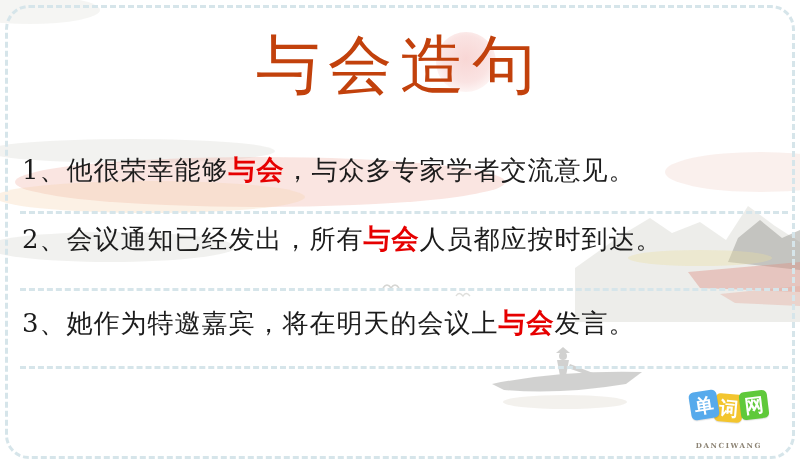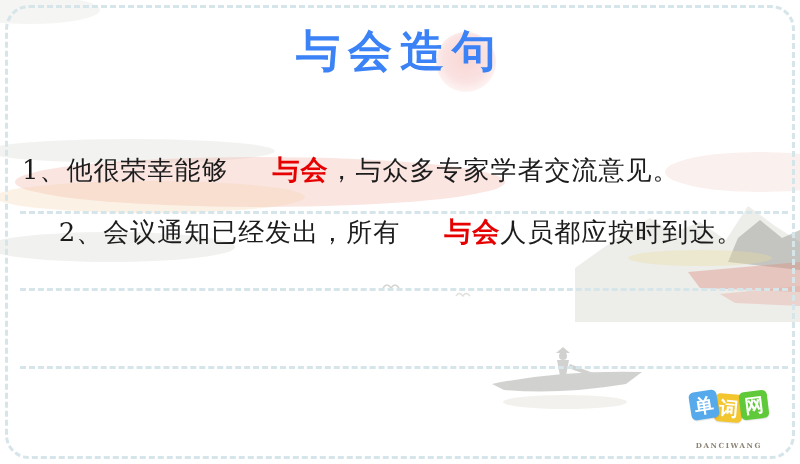--- a/index.html
+++ b/index.html
@@ -14,37 +14,37 @@
   .card{
     position:absolute;left:5px;top:5px;right:5px;bottom:5px;
     border:3px dashed #d6e5ea;
     border-radius:24px;
     z-index:1;
     pointer-events:none;
   }
   .title{
     position:absolute;left:0;top:22px;width:100%;
     text-align:center;
-    font-size:44px;font-weight:700;
+    font-size:64px;font-weight:400;
     letter-spacing:8px;
-    color:#3b82f6;
+    color:#c2410c;
     z-index:3;
   }
   .sentence{
     position:absolute;left:22px;right:20px;
     font-size:26px;
     color:#1c1c1c;
     letter-spacing:1px;
     z-index:3;
     white-space:nowrap;
   }
   .s1{top:152px;}
-  .s2{top:214px;text-align:center;}
+  .s2{top:221px;}
   .s3{top:305px;}
-  .keyword{font-weight:700;font-size:27px;margin-left:44px;}
+  .keyword{font-weight:700;font-size:27px;}
   .separator{
     position:absolute;left:20px;right:12px;height:0;
     border-top:3px dashed #d6e5ea;
     z-index:2;
   }
   .sep1{top:211px;}
   .sep2{top:288px;}
   .sep3{top:366px;}
   .logo{
     position:absolute;right:28px;bottom:14px;
@@ -125,20 +125,23 @@
   <div class="sentence s1">
     <span>1、</span><span>他很荣幸能够</span><span class="keyword" style="color: rgb(230, 0, 0);">与会</span><span>，与众多专家学者交流意见。</span>
   </div>
   <div class="separator sep1" style="border-top-color: rgb(214, 229, 234);"></div>
 
   <div class="sentence s2">
     <span>2、</span><span>会议通知已经发出，所有</span><span class="keyword" style="color: rgb(230, 0, 0);">与会</span><span>人员都应按时到达。</span>
   </div>
   <div class="separator sep2" style="border-top-color: rgb(214, 229, 234);"></div>
 
+  <div class="sentence s3">
+    <span>3、</span><span>她作为特邀嘉宾，将在明天的会议上</span><span class="keyword" style="color: rgb(230, 0, 0);">与会</span><span>发言。</span>
+  </div>
   <div class="separator sep3" style="border-top-color: rgb(214, 229, 234);"></div>
 
   <div class="logo">
     <div class="logo-tiles">
       <div class="tile tile-1" style="background-color: rgb(86, 170, 236);">单</div>
       <div class="tile tile-2" style="background-color: rgb(243, 197, 46);">词</div>
       <div class="tile tile-3" style="background-color: rgb(95, 201, 58);">网</div>
     </div>
     <div class="logo-caption">DANCIWANG</div>
   </div>

